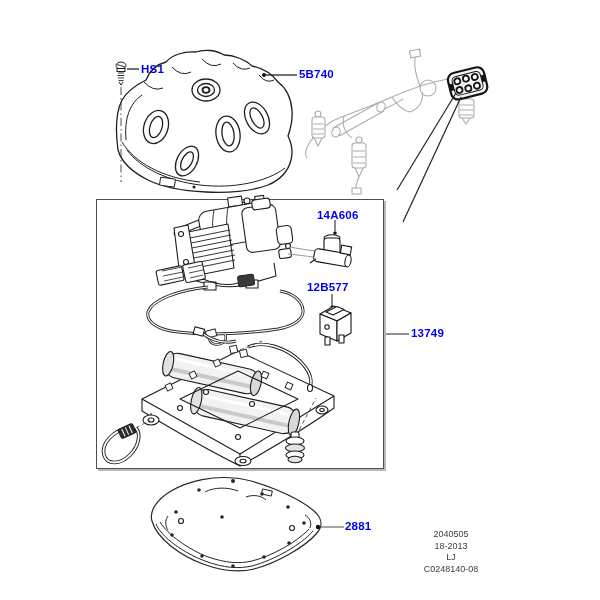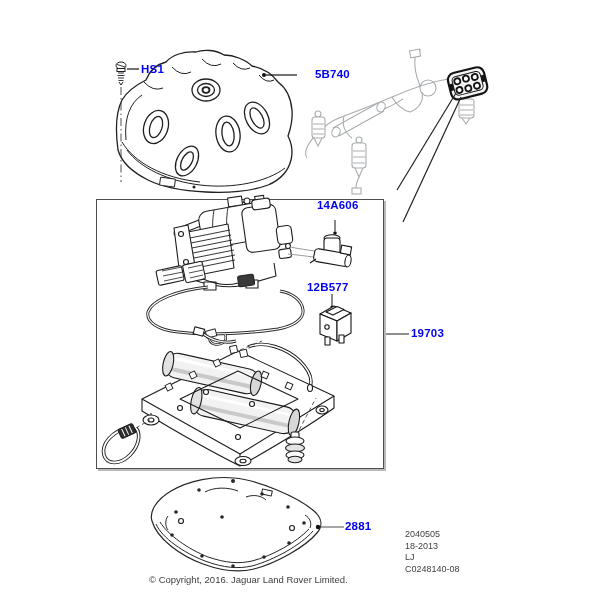--- a/index.html
+++ b/index.html
@@ -15,21 +15,21 @@
   }
   svg.art{position:absolute;left:0;top:0;z-index:2;pointer-events:none;}
   .part-label{
     position:absolute;z-index:3;
     color:var(--label-blue,#0000EE);
     font-size:11.5px;font-weight:bold;letter-spacing:.2px;
     white-space:nowrap;cursor:pointer;line-height:13px;
   }
   .doc-info{
     position:absolute;left:405px;top:529px;width:92px;z-index:3;
-    color:#3d3d3d;font-size:9px;line-height:11.5px;
+    text-align:center;color:#3d3d3d;font-size:9px;line-height:11.5px;
   }
   .copyright{
     position:absolute;left:149px;top:574px;z-index:3;
     color:#3d3d3d;font-size:9.5px;white-space:nowrap;
   }
 </style>
 </head>
 <body>
 
 <div class="stage">
@@ -333,27 +333,26 @@
       <path d="M127,69 L139,69" stroke="#111111" stroke-width="1.2"></path>
       <circle cx="264" cy="75" r="2" fill="#111111"></circle>
       <path d="M266,75 L297,75" stroke="#111111" stroke-width="1.2"></path>
       <path d="M386,334 L409,334" stroke="#333333" stroke-width="1.1"></path>
       <circle cx="318" cy="527" r="2.2" fill="#111111"></circle>
       <path d="M321,527 L344,527" stroke="#8f8f8f" stroke-width="1.6"></path>
     </g>
   </svg>
 
   <div class="part-label" style="left:141px;top:63px">HS1</div>
-  <div class="part-label" style="left:315px;top:68px">5B740</div>
-  <div class="part-label" style="left:317px;top:199px">14A606</div>
+  <div class="part-label" style="left:299px;top:68px">5B740</div>
+  <div class="part-label" style="left:317px;top:209px">14A606</div>
   <div class="part-label" style="left:307px;top:281px">12B577</div>
-  <div class="part-label" style="left:411px;top:327px">19703</div>
+  <div class="part-label" style="left:411px;top:327px">13749</div>
   <div class="part-label" style="left:345px;top:520px">2881</div>
 
   <div class="doc-info">
     <div>2040505</div>
     <div>18-2013</div>
     <div>LJ</div>
     <div>C0248140-08</div>
   </div>
 
-  <div class="copyright">© Copyright, 2016. Jaguar Land Rover Limited.</div>
 </div>
 
 </body></html>

